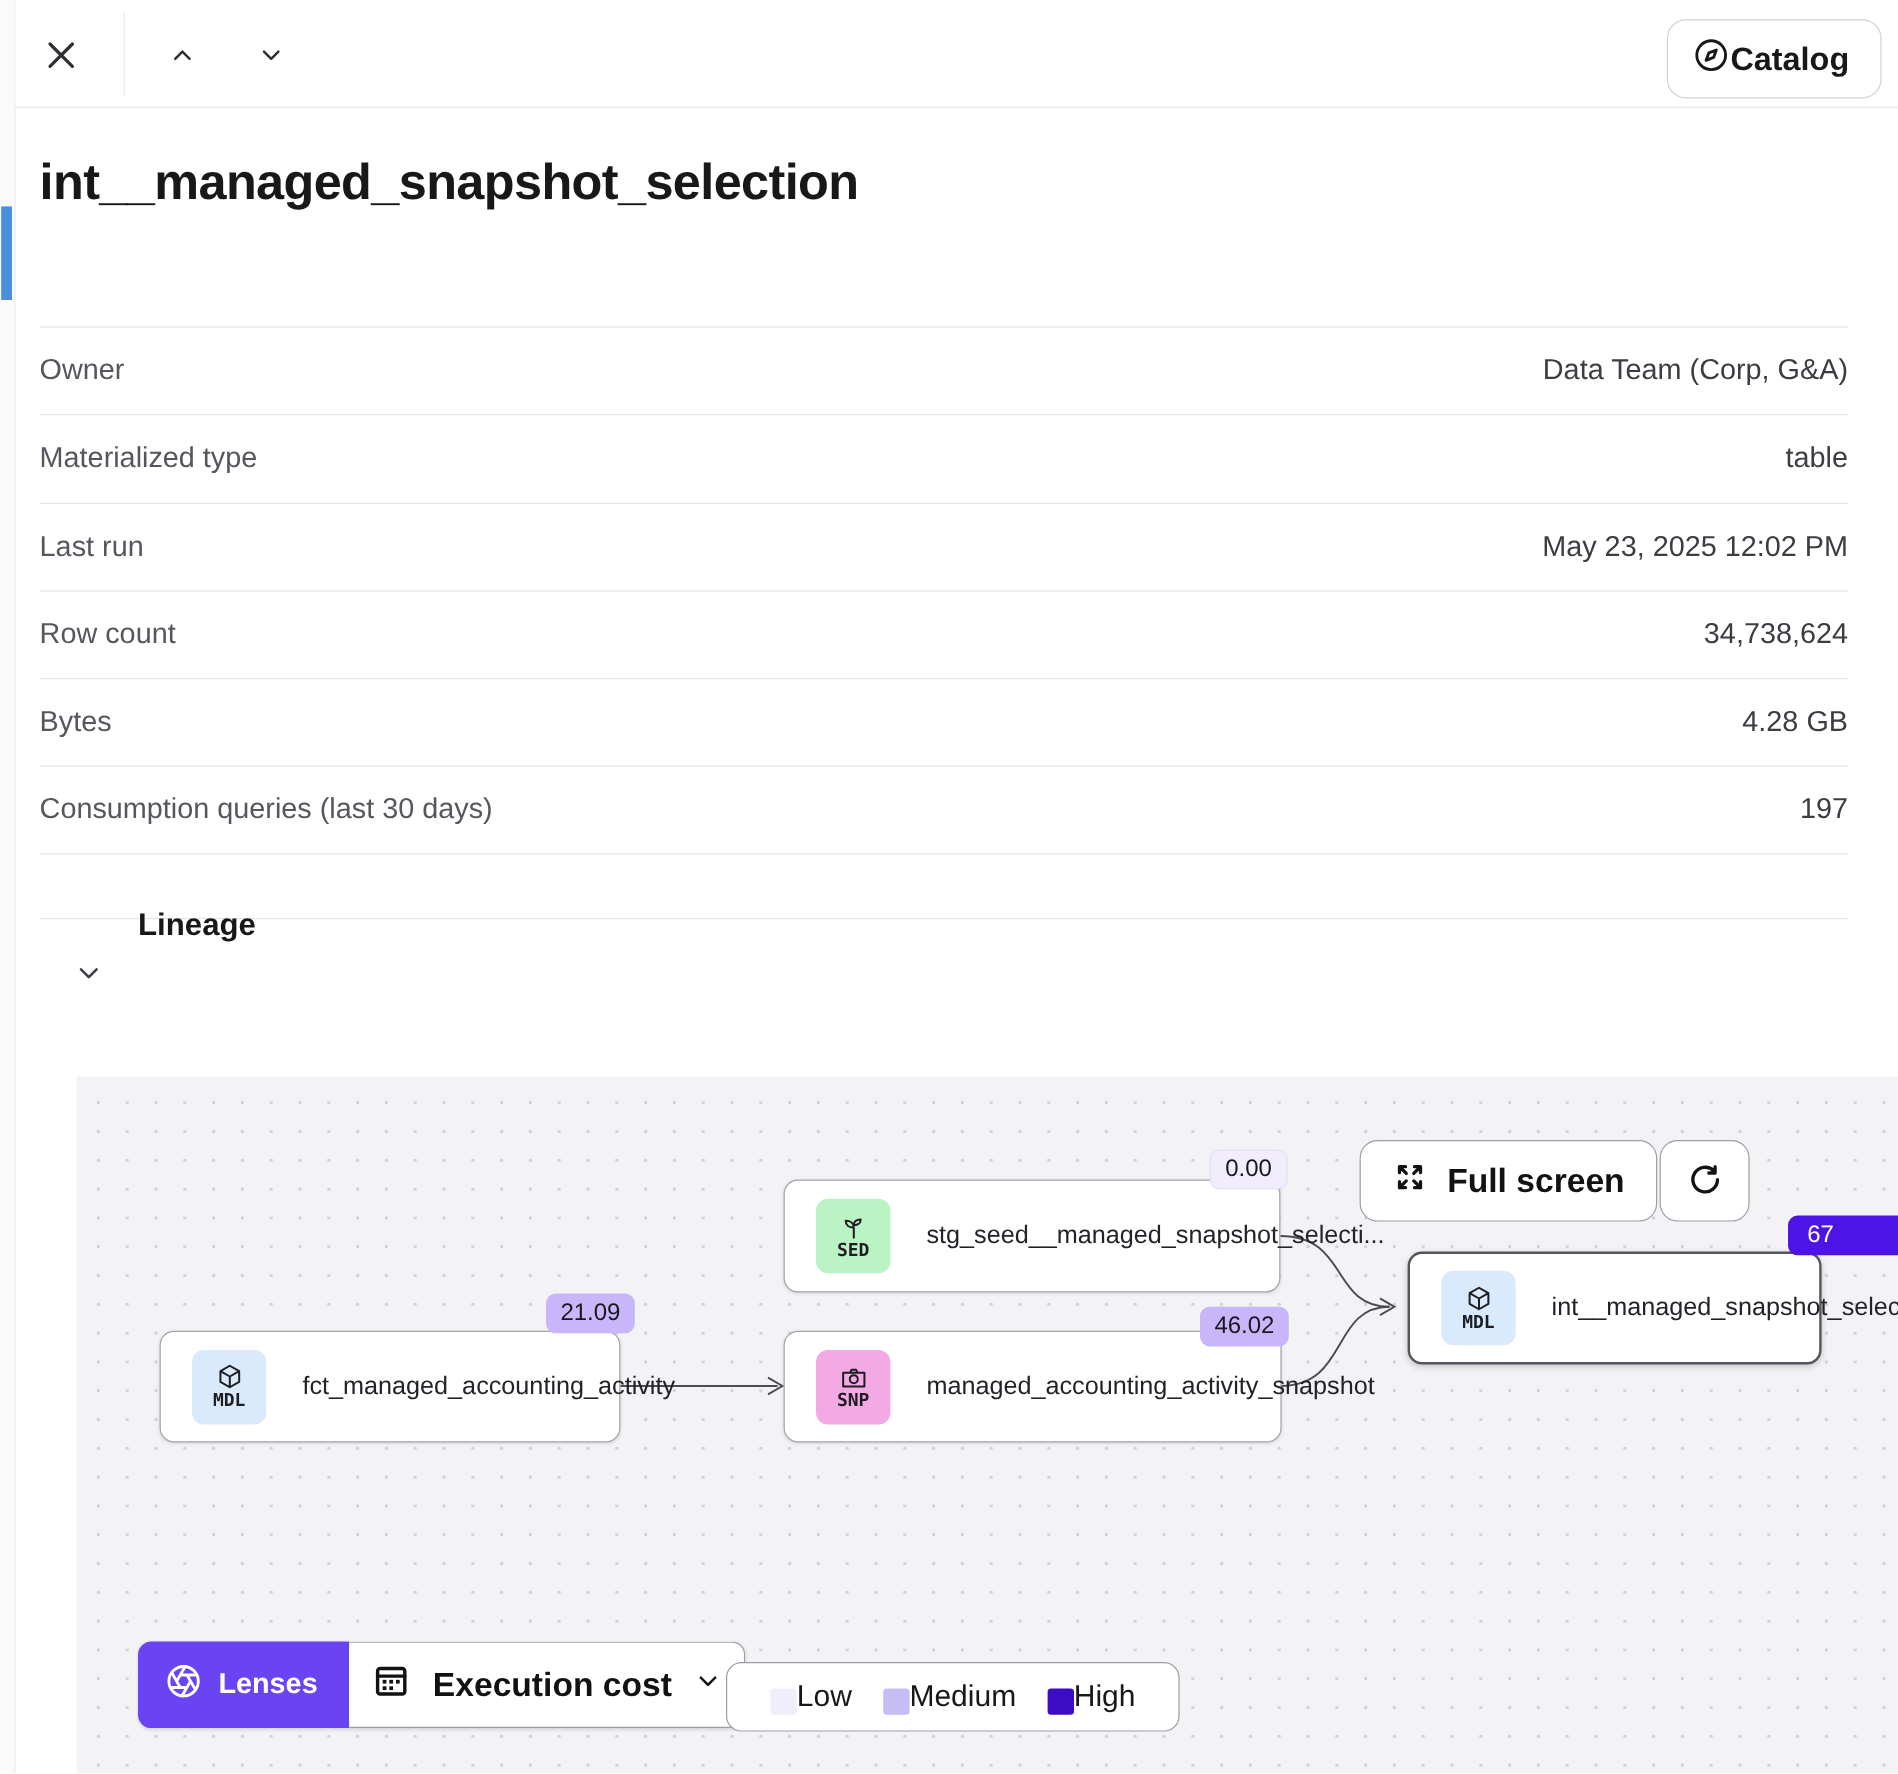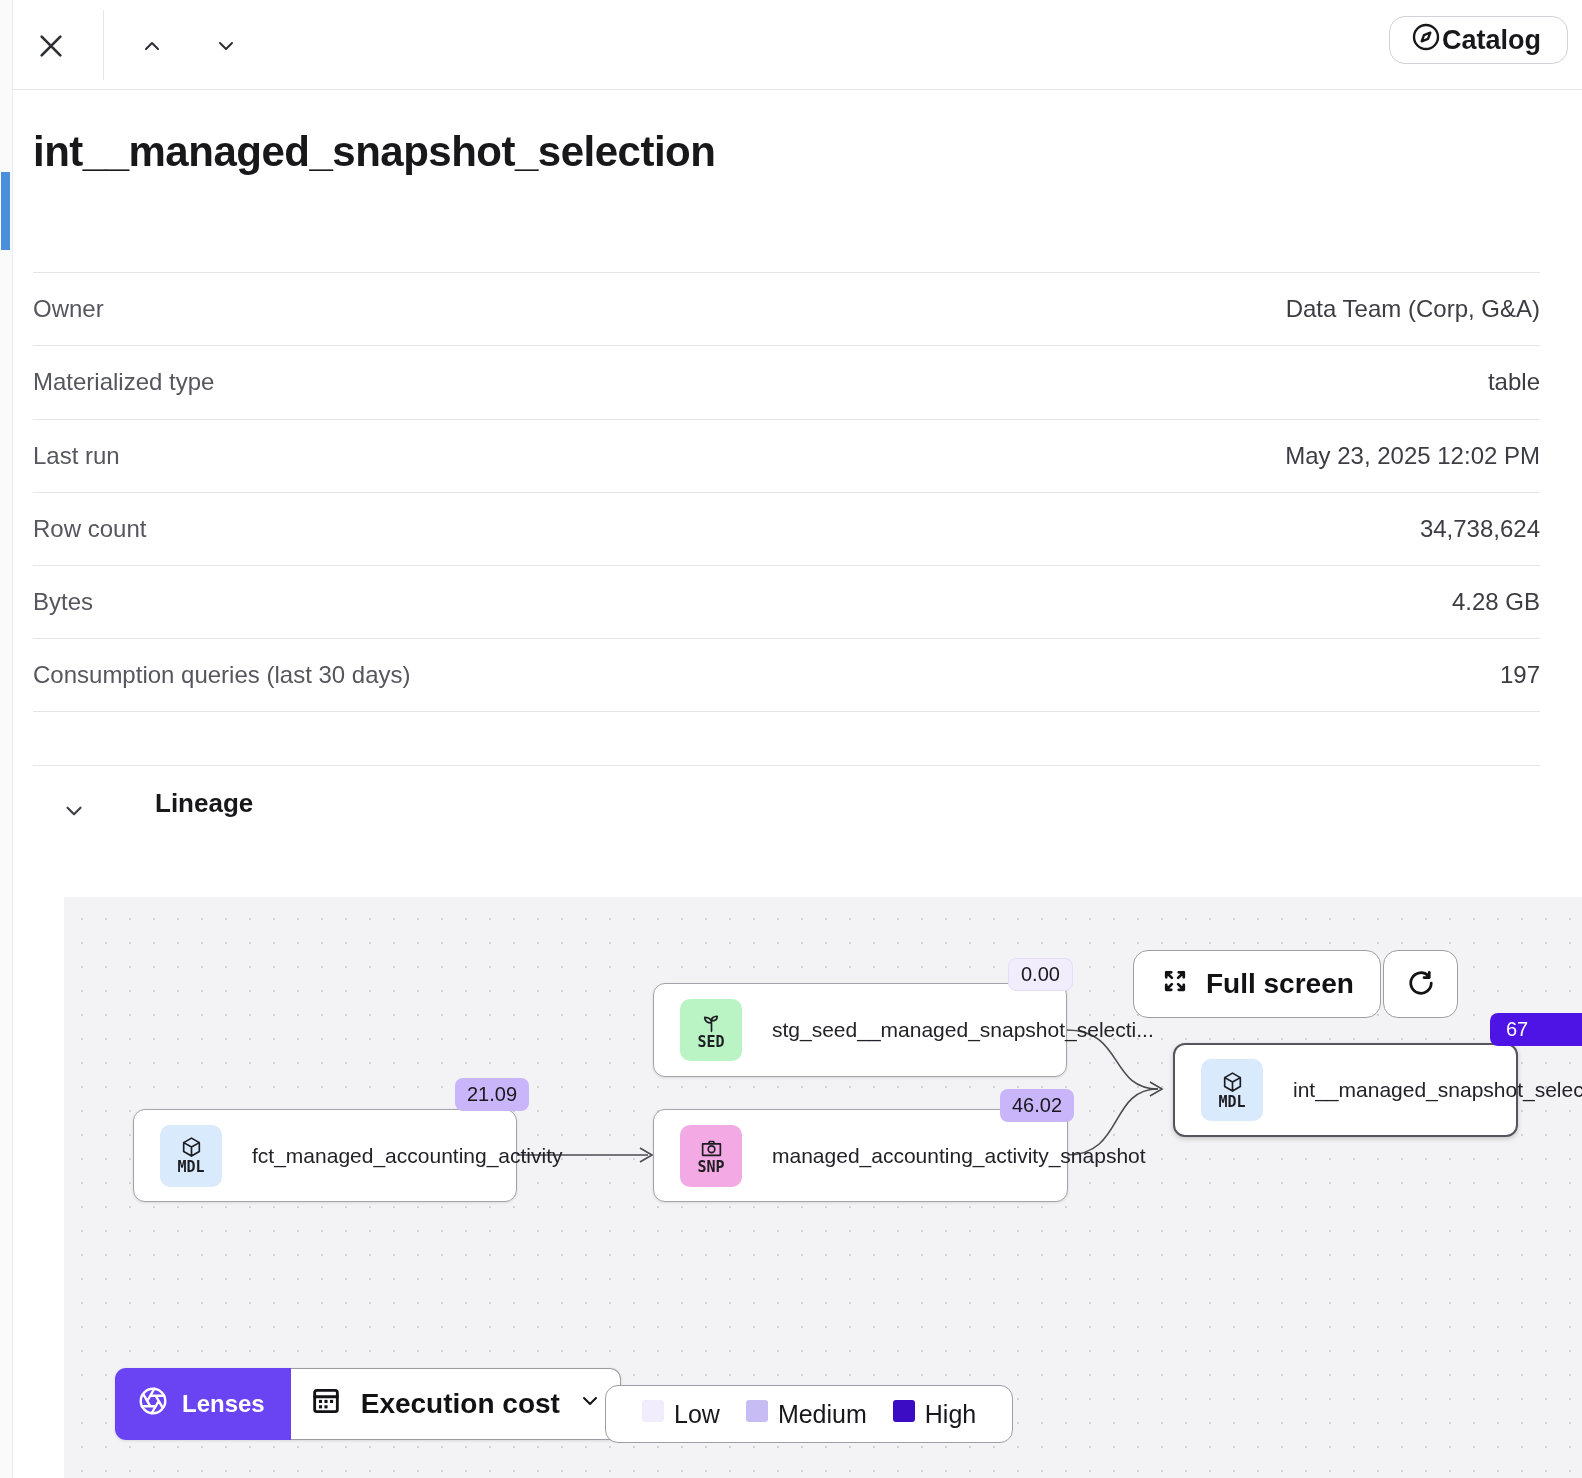--- a/index.html
+++ b/index.html
@@ -13,21 +13,21 @@
   .scroll-indicator { position:absolute; left:1px; top:172px; width:9px; height:78px;
               background:#4a8fdc; }
 
   
   .topbar { position:absolute; left:13px; top:0; right:0; height:90px; background:#fff;
             border-bottom:1px solid #e6e6e9; }
   .icon-btn { position:absolute; width:48px; height:48px; top:23px; border:none; background:transparent;
               display:flex; align-items:center; justify-content:center; cursor:pointer; border-radius:8px; }
   .icon-btn svg { stroke:#2e2e35; fill:none; stroke-width:2; stroke-linecap:round; stroke-linejoin:round; }
   .tb-sep { position:absolute; left:90px; top:10px; width:1px; height:70px; background:#e6e6e9; }
-  .catalog-btn { position:absolute; right:14px; top:16px; height:48px; padding:0 26px 0 20px;
+  .catalog-btn { position:absolute; right:14px; top:16px; height:66px; padding:0 26px 0 20px;
                  background:#fff; border:1.5px solid #d2d2d7; border-radius:16px;
                  display:flex; align-items:center; gap:0; font-size:27px; font-weight:700;
                  color:#18181b; cursor:pointer; }
   .catalog-btn svg { stroke:#18181b; fill:none; stroke-width:1.8; stroke-linecap:round; stroke-linejoin:round; }
 
   
   .page-title { position:absolute; left:33px; top:128px; font-size:42px; font-weight:650;
                 letter-spacing:-0.5px; color:#18181b; }
   .meta-list { position:absolute; left:33px; top:272px; width:1507px; }
   .meta-row { height:73.3px; display:flex; align-items:center; justify-content:space-between;
@@ -35,21 +35,21 @@
   .meta-list .meta-row:last-child { border-bottom:1px solid #e5e5e8; }
   .meta-label { font-size:24px; color:#56565e; }
   .meta-value { font-size:24px; color:#3c3c43; }
 
   .section-divider { position:absolute; left:33px; top:765px; width:1507px; height:1px; background:#e5e5e8; }
 
   
   .lineage-toggle { position:absolute; left:56px; top:794px; width:36px; height:36px; border:none;
                     background:transparent; display:flex; align-items:center; justify-content:center; cursor:pointer; }
   .lineage-toggle svg { stroke:#3f3f46; fill:none; stroke-width:2; stroke-linecap:round; stroke-linejoin:round; }
-  .lineage-title { position:absolute; left:115px; top:788px; font-size:26px; font-weight:700; color:#18181b;margin-left:40px; }
+  .lineage-title { position:absolute; left:115px; top:755px; font-size:26px; font-weight:700; color:#18181b; }
 
   
   .canvas { position:absolute; left:64px; top:897px; width:1518px; height:581px;
             background-color:#f3f3f5;
             background-image:radial-gradient(#d1d1d8 1.3px, transparent 1.3px);
             background-size:24px 24px; background-position:6px 10px;
             overflow:hidden; }
   .edges { position:absolute; left:0; top:0; pointer-events:none; }
   .edges path { stroke:#4b4b52; stroke-width:1.6; fill:none; }
 
@@ -90,21 +90,21 @@
                 font-size:24px; font-weight:700; cursor:pointer; }
   .lenses-btn svg { stroke:#fff; fill:none; stroke-width:1.8; stroke-linecap:round; stroke-linejoin:round; }
   .lens-select { background:#fff; border:1.6px solid #9d9da5; border-left:none; border-radius:0 11px 11px 0;
                  display:flex; align-items:center; gap:18px; padding:0 18px; font-size:28px;
                  font-weight:650; color:#121215; cursor:pointer; }
   .lens-select svg { stroke:#121215; fill:none; stroke-width:2; stroke-linecap:round; stroke-linejoin:round; }
 
   .legend { position:absolute; left:541px; top:488px; height:58px; background:#fff;
             border:1.6px solid #9d9da5; border-radius:13px; display:flex; align-items:center;
             gap:26px; padding:0 36px; }
-  .legend-item { display:flex; align-items:flex-start; gap:10px; }
+  .legend-item { display:flex; align-items:flex-end; gap:0; }
   .legend-swatch { width:22px; height:22px; border-radius:3px; }
   .legend-label { font-size:25px; color:#18181b; }
 </style>
 </head>
 <body>
 
 <div class="screen">
 
   <div class="underlay">
     <div class="scroll-indicator"></div>

